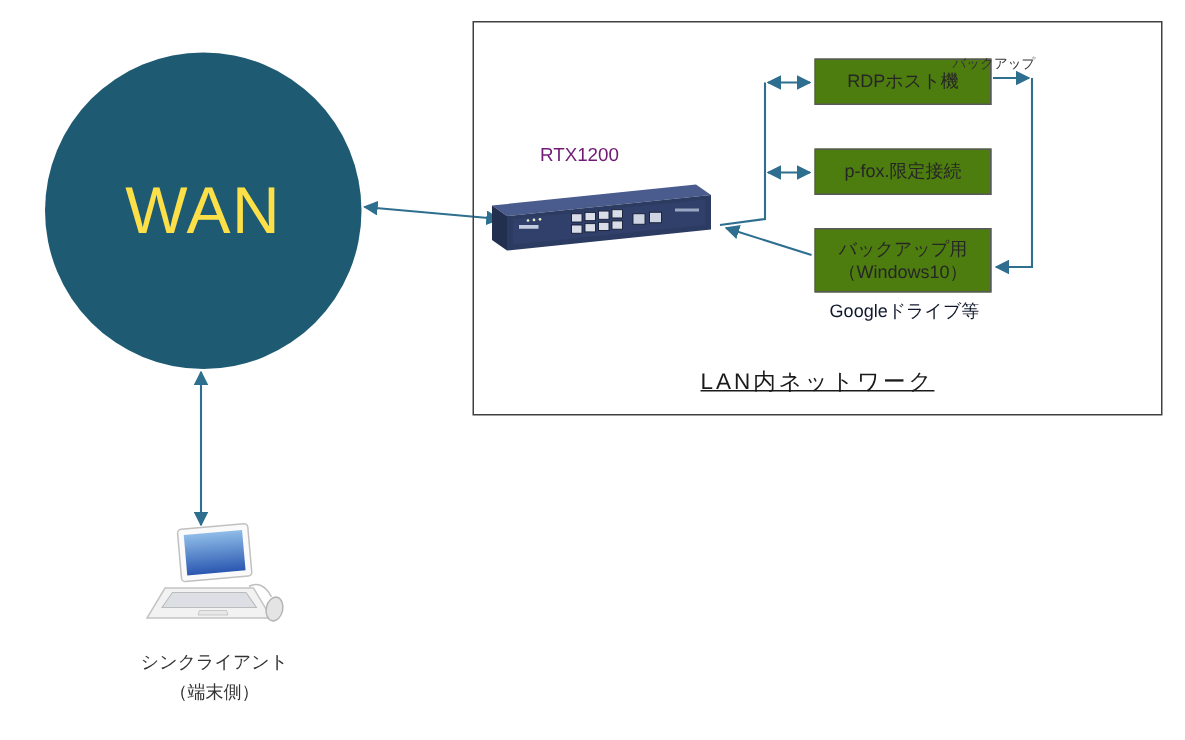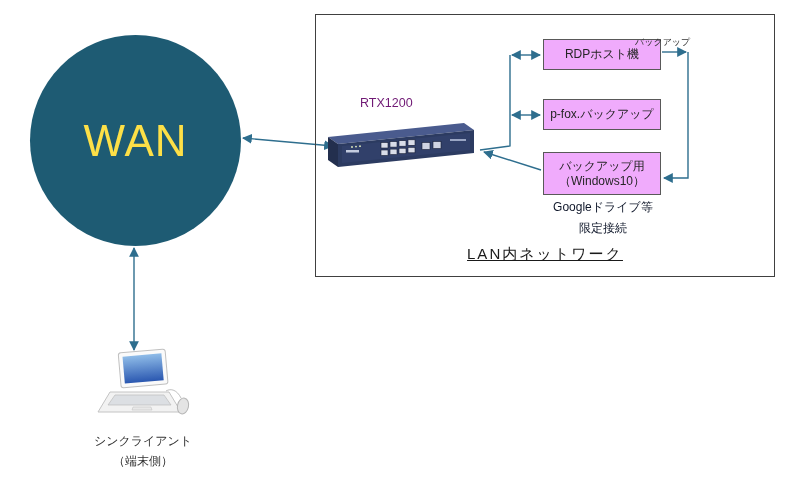--- a/index.html
+++ b/index.html
@@ -16,21 +16,21 @@
   .wan-text { color: #fde047; font-size: 44px; letter-spacing: 1px; }
 
   .lan-frame { position: absolute; left: 315px; top: 14px; width: 460px; height: 263px;
                border: 1px solid #404040; background: transparent; }
   .lan-title { position: absolute; left: 430px; top: 245px; width: 230px; text-align: center;
                font-size: 15px; letter-spacing: 2px; color: #1a1a1a; text-decoration: underline; }
 
   .router-label { position: absolute; left: 360px; top: 96px; font-size: 12.5px; color: #701a75; }
   .router { position: absolute; left: 328px; top: 120px; width: 152px; height: 55px; }
 
-  .nbox { position: absolute; left: 543px; width: 118px; background: #f0abfc;
+  .nbox { position: absolute; left: 543px; width: 118px; background: #4d7c0f;
           border: 1px solid #595959; display: flex; flex-direction: column;
           align-items: center; justify-content: center; font-size: 12px; color: #262626;
           line-height: 15px; text-align: center; }
   .nbox-rdp { top: 39px; height: 31px; }
   .nbox-dev { top: 99px; height: 31px; }
   .nbox-backup { top: 152px; height: 43px; }
 
   .backup-flow-label { position: absolute; left: 635px; top: 36px; font-size: 9px; color: #333333; }
   .backup-notes { position: absolute; left: 530px; top: 197px; width: 146px; text-align: center;
                   font-size: 12px; color: #0f172a; line-height: 21px; }
@@ -103,32 +103,31 @@
       <circle cx="24" cy="27" r="0.9" fill="#e8f2c0"></circle>
       <circle cx="28" cy="26.6" r="0.9" fill="#e8f2c0"></circle>
       <circle cx="32" cy="26.2" r="0.9" fill="#e8f2c0"></circle>
     </svg>
   </div>
 
   <div class="nbox nbox-rdp">
     <span>RDPホスト機</span>
   </div>
   <div class="nbox nbox-dev">
-    <span>p-fox.バックアップ</span>
+    <span>p-fox.限定接続</span>
   </div>
   <div class="nbox nbox-backup">
     <span>バックアップ用</span>
     <span>（Windows10）</span>
   </div>
 
   <div class="backup-flow-label">バックアップ</div>
 
   <div class="backup-notes">
     <div>Googleドライブ等</div>
-    <div>限定接続</div>
   </div>
 
   <div class="laptop">
     <svg viewBox="0 0 100 76" width="100" height="76" xmlns="http://www.w3.org/2000/svg">
       <defs>
         <linearGradient id="scr" x1="0" y1="0" x2="0" y2="1">
           <stop offset="0" stop-color="#8fbce8"></stop>
           <stop offset="1" stop-color="#2a57b0"></stop>
         </linearGradient>
       </defs>

